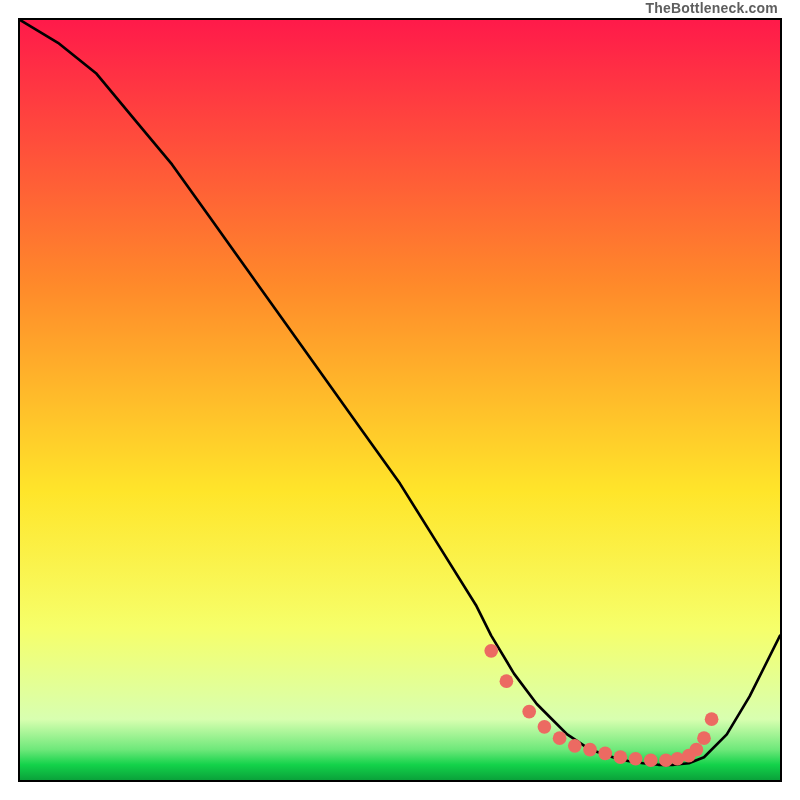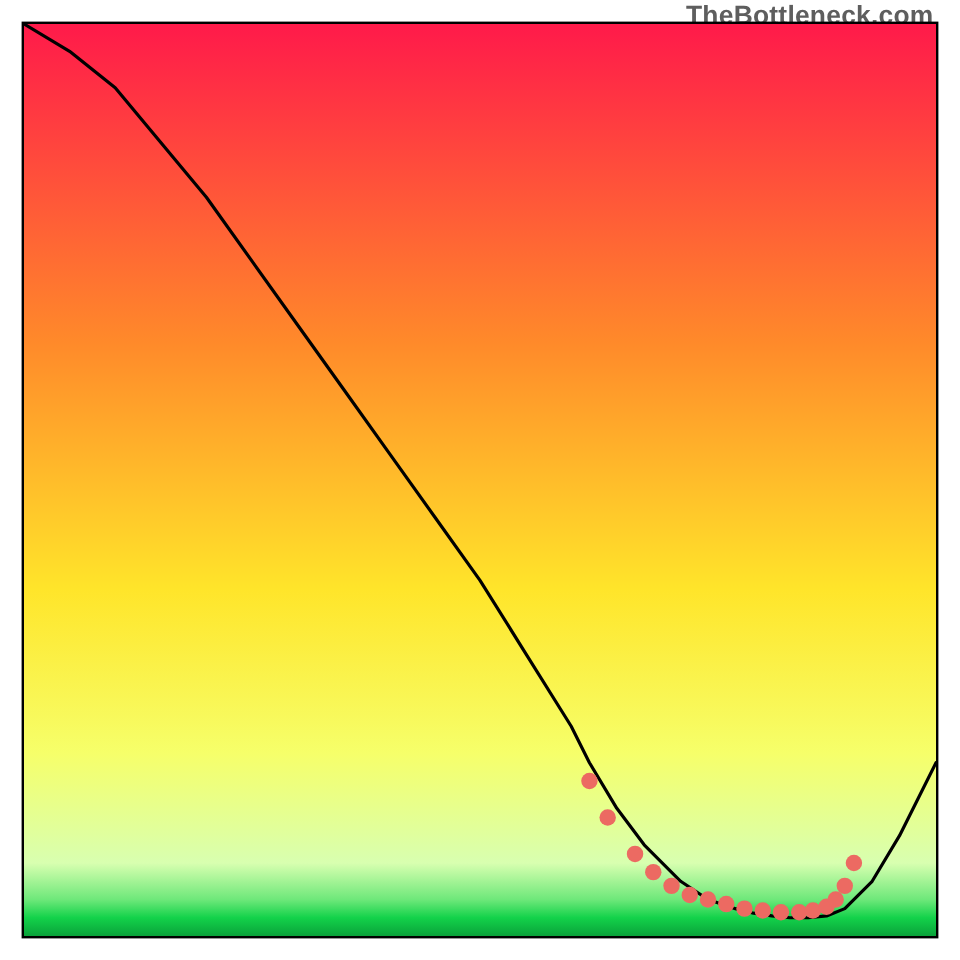--- a/index.html
+++ b/index.html
@@ -20,21 +20,21 @@
   }
   .gradient {
     position: absolute;
     inset: 0;
   }
   .credit {
     position: absolute;
     right: 22px;
     top: 0;
     font-family: Arial, Helvetica, sans-serif;
-    font-size: 22px;
+    font-size: 14px;
     font-weight: 700;
     color: #5e5e5e;
     letter-spacing: 0.2px;
   }
   svg.curve {
     position: absolute;
     inset: 0;
     width: 100%;
     height: 100%;
   }

